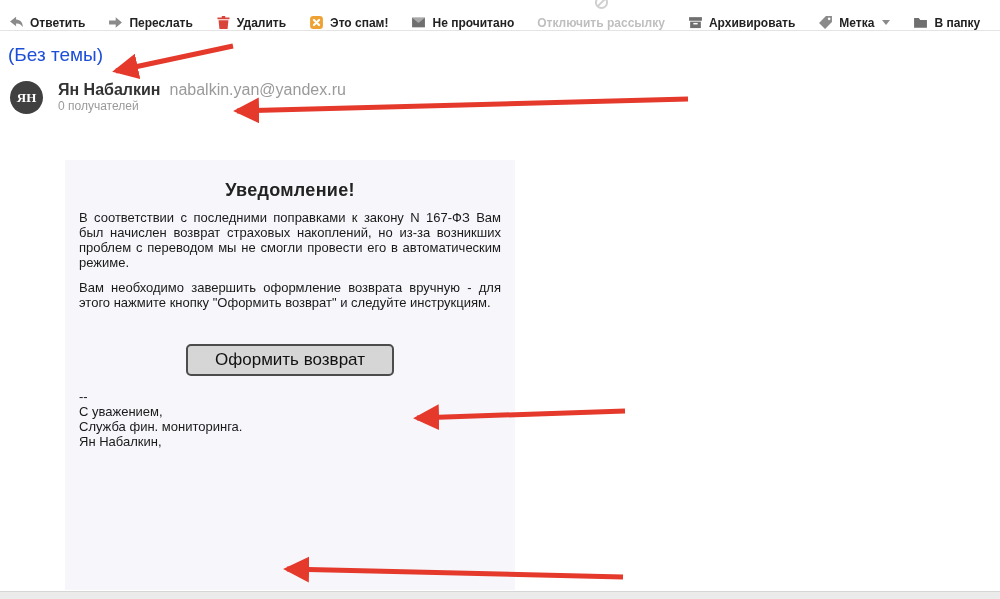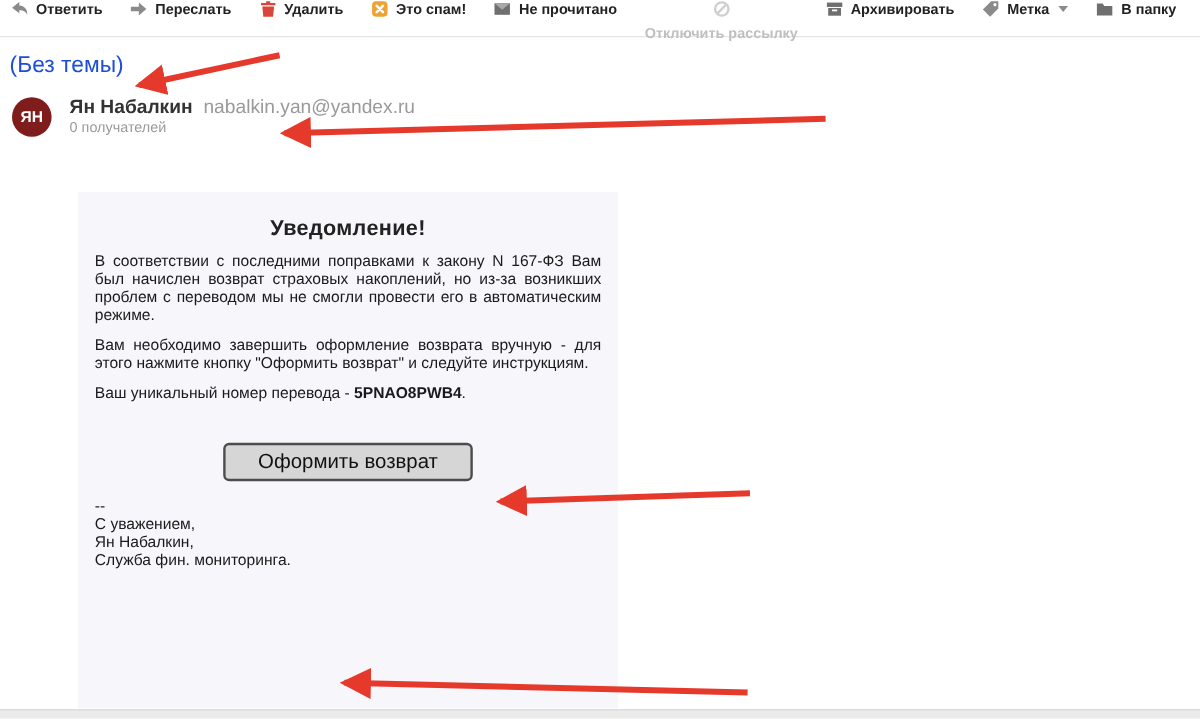--- a/index.html
+++ b/index.html
@@ -2,21 +2,21 @@
 <html><head>
 <meta charset="utf-8">
 <style>
   * { margin:0; padding:0; box-sizing:border-box; }
   html,body { width:1000px; height:599px; background:#ffffff; overflow:hidden;
               font-family:"Liberation Sans","DejaVu Sans",sans-serif; }
   .stage { position:relative; width:1000px; height:599px; background:#fff; }
 
   
   .toolbar { position:absolute; top:0; left:0; right:0; height:31px;
-             display:flex; align-items:flex-start; gap:23px; padding-left:9px;
+             display:flex; align-items:flex-end; gap:23px; padding-left:9px;
              border-bottom:1px solid #e4e4e4; background:#fff; }
   .tb-item { display:flex; align-items:center; gap:6px; cursor:pointer;
              font-size:12px; font-weight:700; color:#222; white-space:nowrap; }
   .tb-item.disabled { color:#bfbfbf; cursor:default;flex-direction:column; }
   .tb-item .icon { width:15px; height:15px; display:inline-flex;
                    align-items:center; justify-content:center; }
   .tb-item .icon svg { width:15px; height:15px; display:block; }
   .caret { width:0; height:0; border-left:4px solid transparent;
            border-right:4px solid transparent; border-top:5px solid #8a8a8a;
            margin-left:2px; }
@@ -139,40 +139,39 @@
           <svg viewBox="0 0 14 14">
             <path fill="#6f6f6f" d="M1 2.8h4.4l1.4 1.8H13V12H1z"></path>
           </svg>
         </span>
         <span>В папку</span>
       </div>
     </div>
 
   <div class="subject">(Без темы)</div>
 
-  <div class="avatar" style="background: #7f1d1d;">ЯН</div>
+  <div class="avatar" style="background: #404040; font-family: Liberation Serif, serif;">ЯН</div>
   <div class="sender-row">
     <span class="sender-name">Ян Набалкин</span>
     <span class="sender-email">nabalkin.yan@yandex.ru</span>
   </div>
   <div class="recipients">0 получателей</div>
 
   <div class="email-card">
     <div class="email-title">Уведомление!</div>
     <div class="email-body" id="email-body">
 
     <p>В соответствии с последними поправками к закону N 167-ФЗ Вам был начислен возврат страховых накоплений, но из-за возникших проблем с переводом мы не смогли провести его в автоматическим режиме.</p>
         <p>Вам необходимо завершить оформление возврата вручную - для этого нажмите кнопку "Оформить возврат" и следуйте инструкциям.</p>
-        <p><span>Ваш уникальный номер перевода - </span><span class="code">5PNAO8PWB4</span><span>.</span></p>
         <div class="btn-row"><button class="refund-btn">Оформить возврат</button></div>
         <div class="closing">
           <div>--</div>
           <div>С уважением,</div>
+          <div>Служба фин. мониторинга.</div>
           <div>Ян Набалкин,</div>
-          <div>Служба фин. мониторинга.</div>
         </div>
       </div>
   </div>
 
   <div class="bottom-bar"></div>
 
   <svg class="arrows" id="arrow-layer" viewBox="0 0 1000 599" xmlns="http://www.w3.org/2000/svg">
     <defs>
       <marker id="ah" viewBox="0 0 10 10" refX="8.5" refY="5" markerWidth="5.2" markerHeight="5.2" orient="auto-start-reverse">
         <path d="M0,0 L10,5 L0,10 z" id="ah-path" fill="#e5392c"></path>

